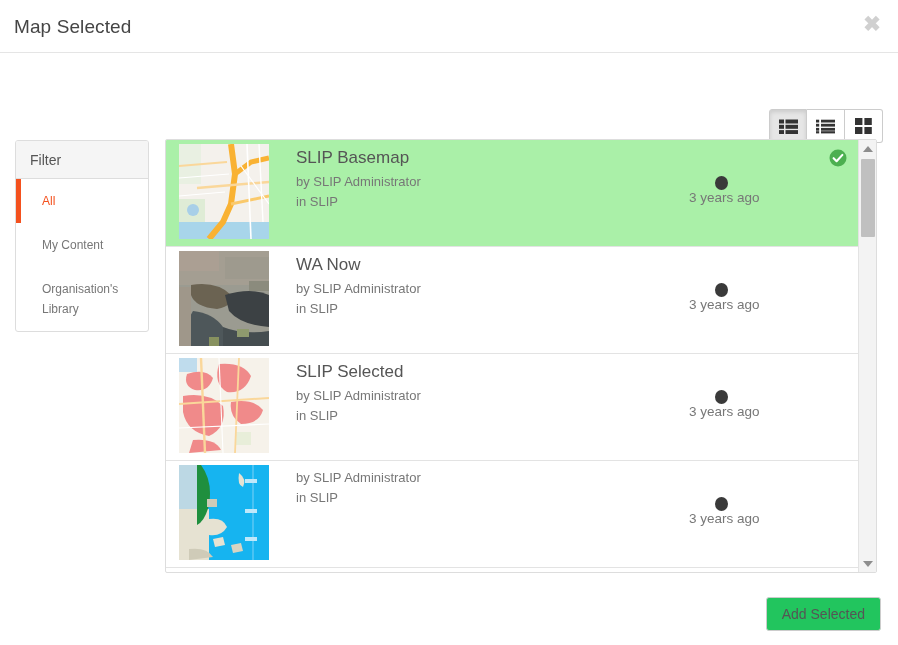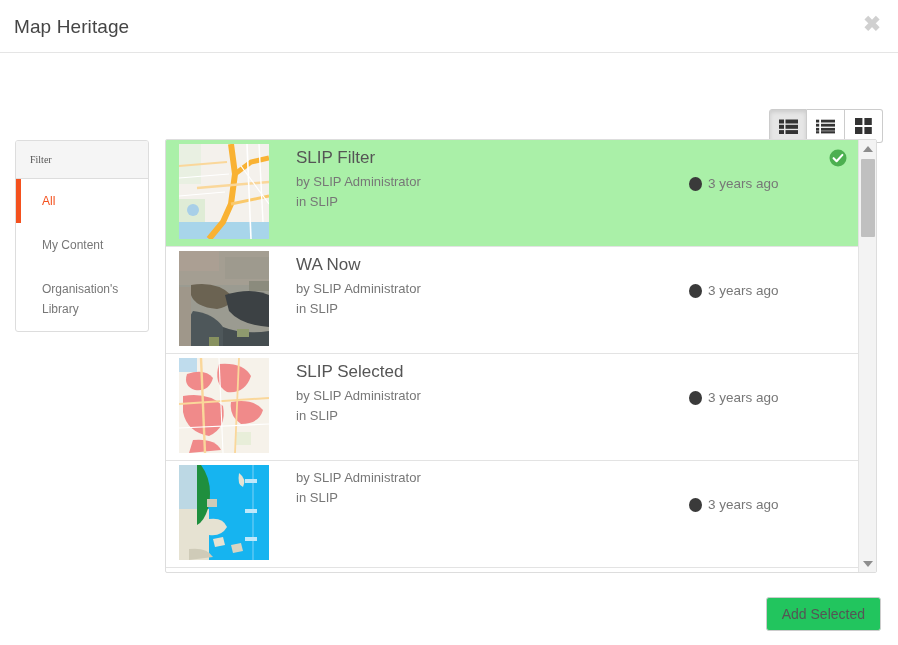--- a/index.html
+++ b/index.html
@@ -128,23 +128,22 @@
     border-radius: 3px;
     background: #fff;
     overflow: hidden;
   }
   .filter-head {
     height: 38px;
     line-height: 38px;
     padding-left: 14px;
     background: #f5f5f5;
     border-bottom: 1px solid #dddddd;
-    font-size: 10px;
+    font-size: 14px;
     color: #555;
-    font-family: Liberation Serif, serif;
   }
   .filter-item {
     position: relative;
     padding: 12px 10px 12px 26px;
     font-size: 12px;
     color: #777777;
     cursor: pointer;
     line-height: 20px;
   }
   .filter-item.active {
@@ -212,20 +211,21 @@
     color: #777777;
     line-height: 20px;
   }
   .item-meta {
     position: absolute;
     left: 523px; top: 36px;
     display: flex;
     align-items: center;
     font-size: 13.5px;
     color: #777777;
+    flex-direction: column;
   }
   .meta-dot {
     width: 13px; height: 14px;
     border-radius: 50%;
     background: #3a3a3a;
     margin-right: 6px;
     display: inline-block;
   }
   .check-badge {
     position: absolute;
@@ -291,21 +291,21 @@
     cursor: pointer;
     font-family: "Liberation Sans", sans-serif;
   }
 </style>
 </head>
 <body>
 
 <div class="dialog">
 
   <div class="dlg-header">
-    <div class="dlg-title">Map Heritage</div>
+    <div class="dlg-title">Map Selected</div>
     <div class="close-btn">✖</div>
   </div>
 
   <div class="toolbar">
 
     <div class="view-toggle">
       <div class="vt-btn active">
         <span>
           <svg class="icon-listlg" width="19" height="15" viewBox="0 0 19 15">
             <rect x="0" y="0.5" width="5" height="4" fill="#333"></rect>
@@ -376,21 +376,21 @@
               <path d="M18 44 L90 38" stroke="#fad79a" stroke-width="2.5" fill="none"></path>
               <path d="M0 22 L48 18" stroke="#fad79a" stroke-width="2" fill="none"></path>
               <path d="M68 0 L72 95" stroke="#ffffff" stroke-width="1.6" fill="none"></path>
               <path d="M80 0 L84 78" stroke="#ffffff" stroke-width="1.4" fill="none"></path>
               <path d="M0 34 L50 30" stroke="#ffffff" stroke-width="1.2" fill="none"></path>
               <path d="M0 52 L46 48" stroke="#ffffff" stroke-width="1.2" fill="none"></path>
               <path d="M62 22 L90 60" stroke="#ffffff" stroke-width="1.2" fill="none"></path>
             </svg>
           </div>
           <div class="item-text">
-            <div class="item-title">SLIP Filter</div>
+            <div class="item-title">SLIP Basemap</div>
             <div class="item-sub">by SLIP Administrator</div>
             <div class="item-sub">in SLIP</div>
           </div>
           <div class="item-meta">
             <span class="meta-dot"></span>
             <span>3 years ago</span>
           </div>
           <div class="check-badge">
             <svg width="18" height="18" viewBox="0 0 18 18">
               <circle cx="9" cy="9" r="8.5" fill="#4caf50"></circle>

